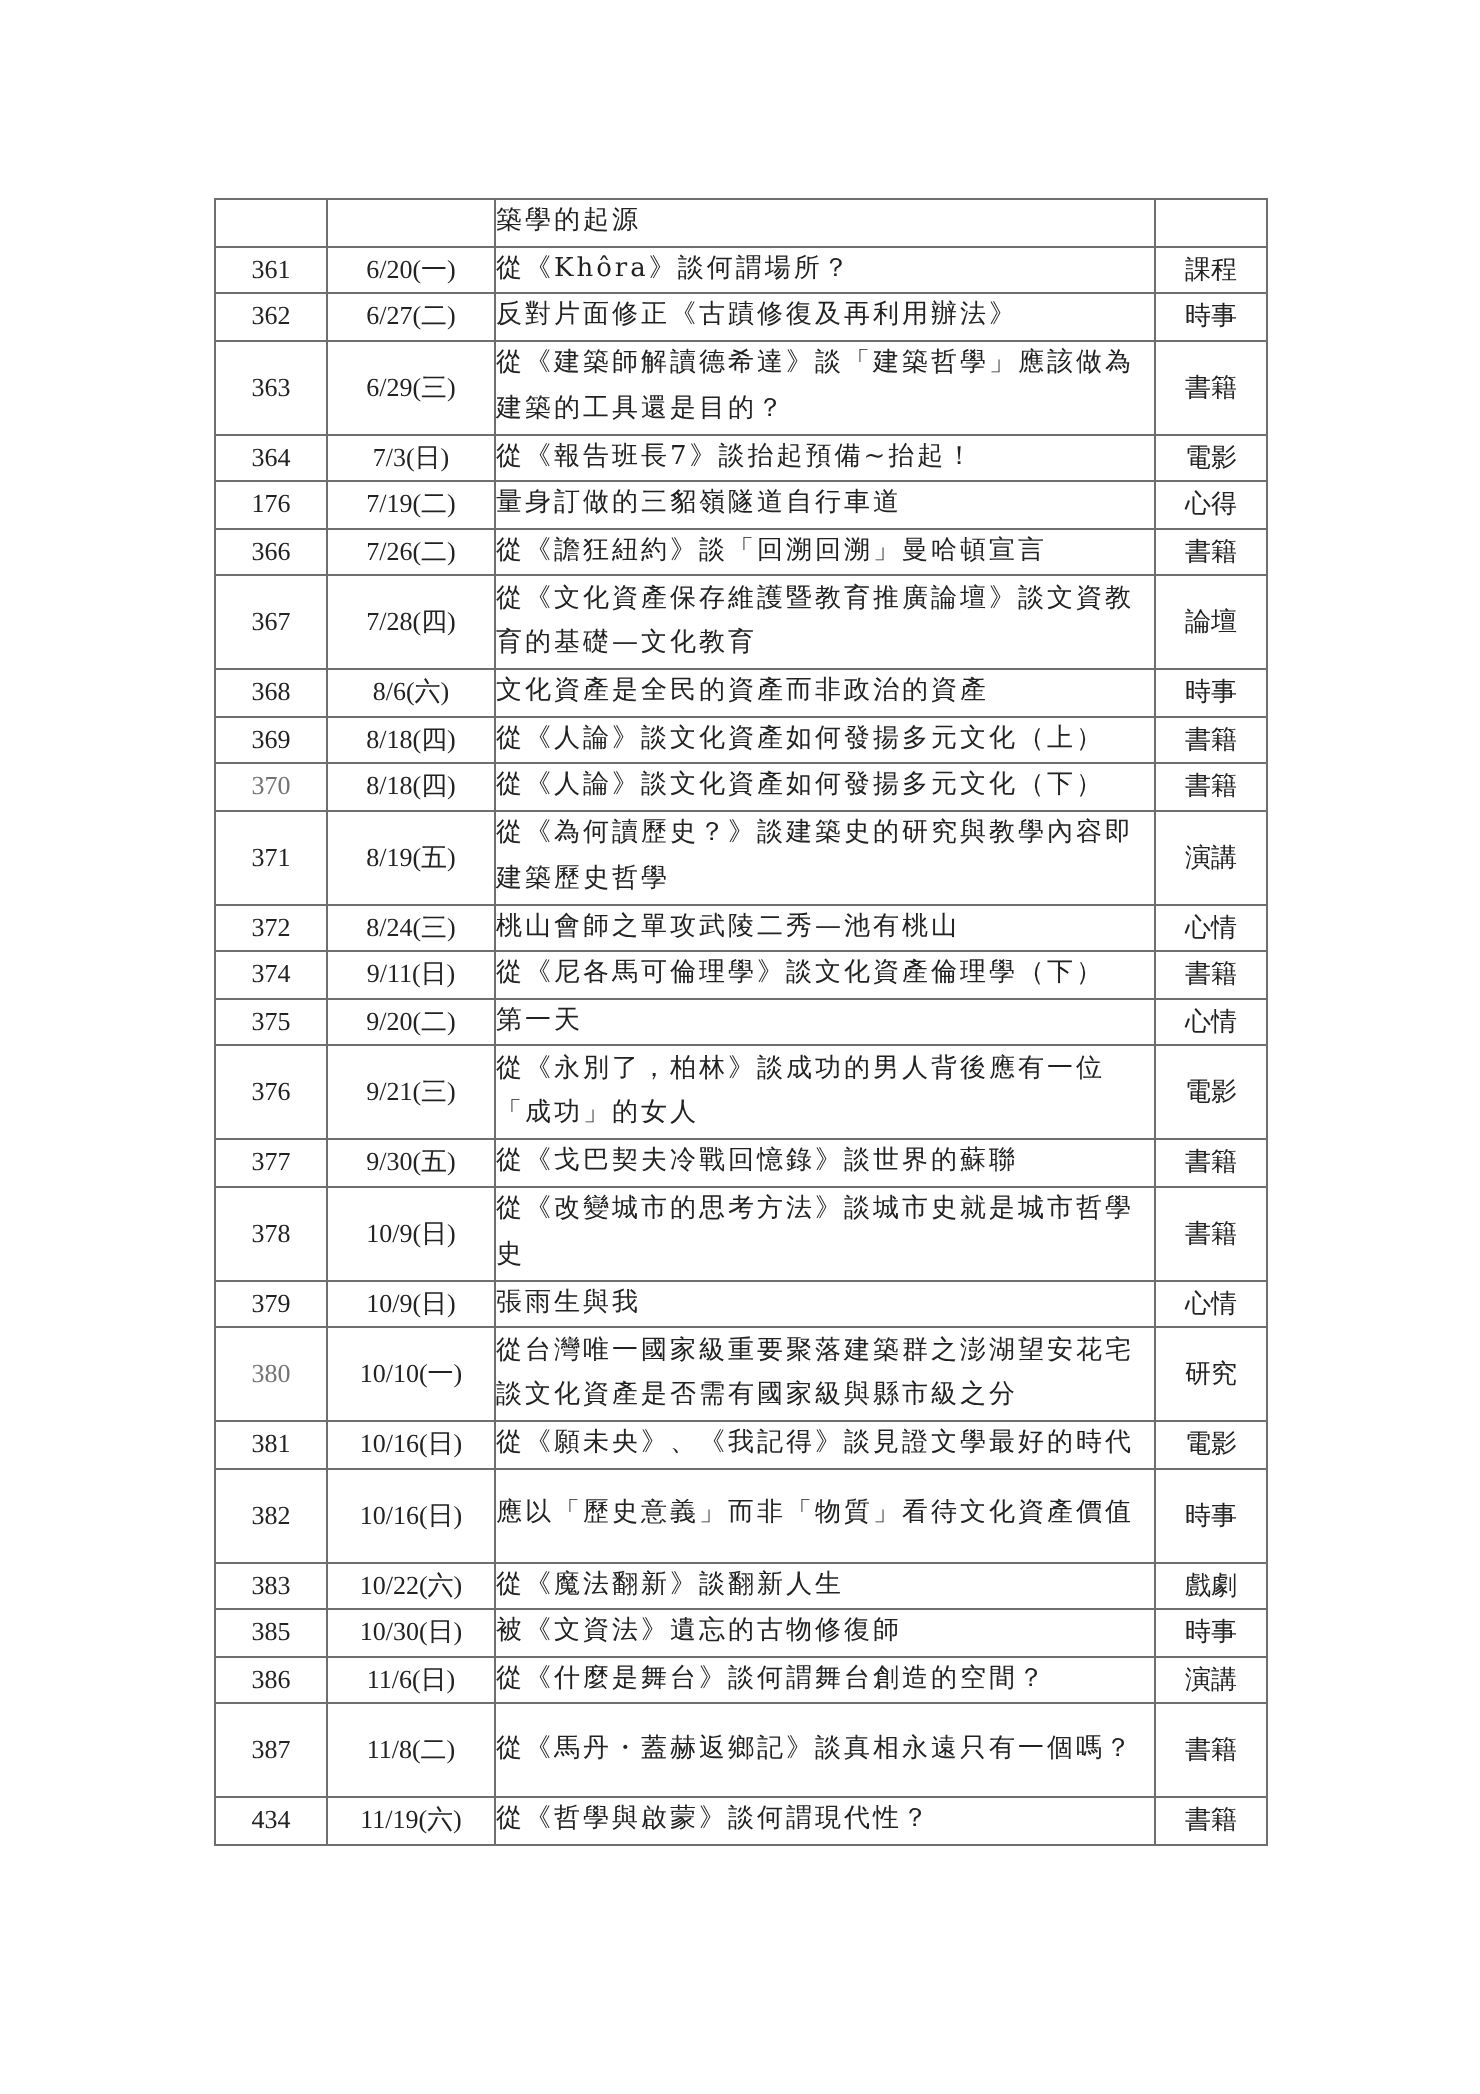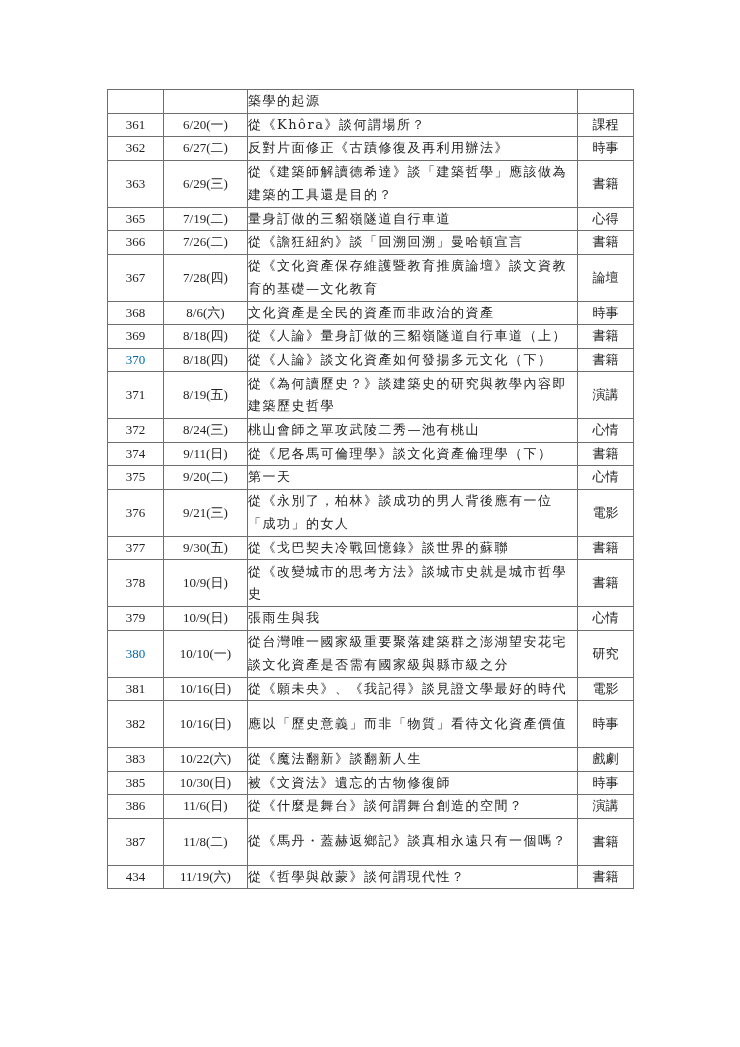--- a/index.html
+++ b/index.html
@@ -1,30 +1,30 @@
 <!DOCTYPE html>
 <html><head>
 <meta charset="utf-8">
 <style>
   html, body { margin: 0; padding: 0; background: #ffffff; }
   body { width: 740px; height: 1047px; position: relative; overflow: hidden;
          font-family: "DejaVu Serif", "Liberation Serif", serif; color: #222; }
-  table.log { position: absolute; left: 107px; top: 89px; width: 526px;
+  table.log { position: absolute; left: 107px; top: 99px; width: 526px;
               border-collapse: collapse; table-layout: fixed; }
   table.log td { border: 1px solid #6e6e6e; font-size: 13px; padding: 0; vertical-align: middle; }
   col.c-no { width: 56px; }
   col.c-date { width: 84px; }
   col.c-title { width: 330px; }
   col.c-cat { width: 56px; }
   td.no, td.date, td.cat { text-align: center; font-family: "Liberation Serif", "DejaVu Serif", serif; font-size: 14px; }
   td.cat { font-family: Liberation Mono, monospace; font-size: 13px; }
   td.title { padding-left: 8px; padding-right: 4px; line-height: 22.5px; letter-spacing: 1.5px; font-size: 13px; }
   tr { height: 23.5px; }
   tr.double { height: 47px; }
-  .red { color: #0369a1; }
+  .red { color: #737373; }
 </style>
 </head>
 <body>
 
 <table class="log">
   <colgroup>
     <col class="c-no">
       <col class="c-date">
       <col class="c-title">
       <col class="c-cat">
@@ -48,21 +48,27 @@
         <td class="title">反對片面修正《古蹟修復及再利用辦法》</td>
         <td class="cat">時事</td>
       </tr>
       <tr class="double">
         <td class="no">363</td>
         <td class="date">6/29(三)</td>
         <td class="title">從《建築師解讀德希達》談「建築哲學」應該做為建築的工具還是目的？</td>
         <td class="cat">書籍</td>
       </tr>
       <tr>
-        <td class="no">365</td>
+        <td class="no">364</td>
+        <td class="date">7/3(日)</td>
+        <td class="title">從《報告班長7》談抬起預備~抬起！</td>
+        <td class="cat">電影</td>
+      </tr>
+      <tr>
+        <td class="no">176</td>
         <td class="date">7/19(二)</td>
         <td class="title">量身訂做的三貂嶺隧道自行車道</td>
         <td class="cat">心得</td>
       </tr>
       <tr>
         <td class="no">366</td>
         <td class="date">7/26(二)</td>
         <td class="title">從《譫狂紐約》談「回溯回溯」曼哈頓宣言</td>
         <td class="cat">書籍</td>
       </tr>
@@ -74,21 +80,21 @@
       </tr>
       <tr>
         <td class="no">368</td>
         <td class="date">8/6(六)</td>
         <td class="title">文化資產是全民的資產而非政治的資產</td>
         <td class="cat">時事</td>
       </tr>
       <tr>
         <td class="no">369</td>
         <td class="date">8/18(四)</td>
-        <td class="title">從《人論》量身訂做的三貂嶺隧道自行車道（上）</td>
+        <td class="title">從《人論》談文化資產如何發揚多元文化（上）</td>
         <td class="cat">書籍</td>
       </tr>
       <tr>
         <td class="no red">370</td>
         <td class="date">8/18(四)</td>
         <td class="title">從《人論》談文化資產如何發揚多元文化（下）</td>
         <td class="cat">書籍</td>
       </tr>
       <tr class="double">
         <td class="no">371</td>

